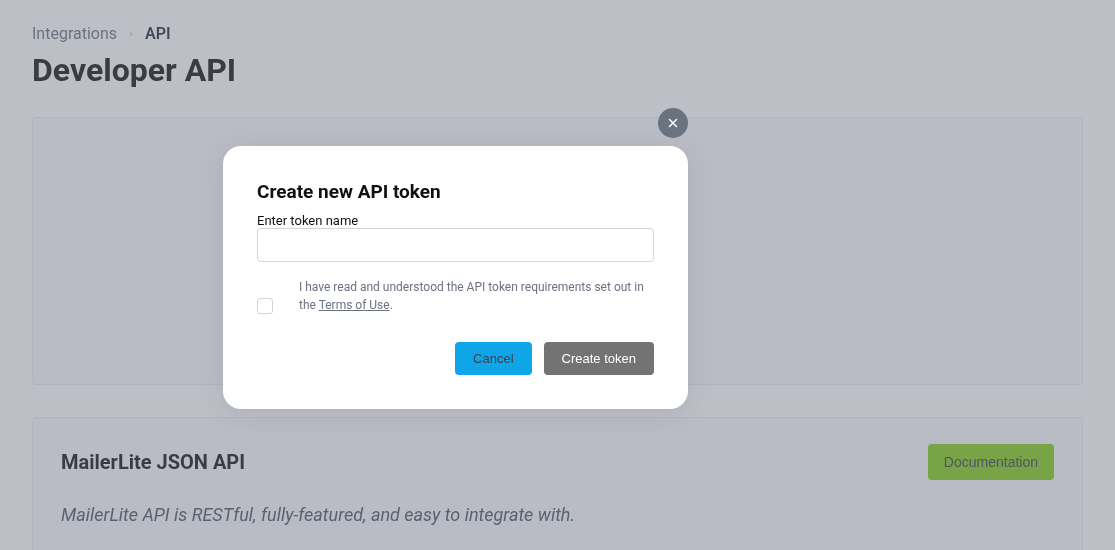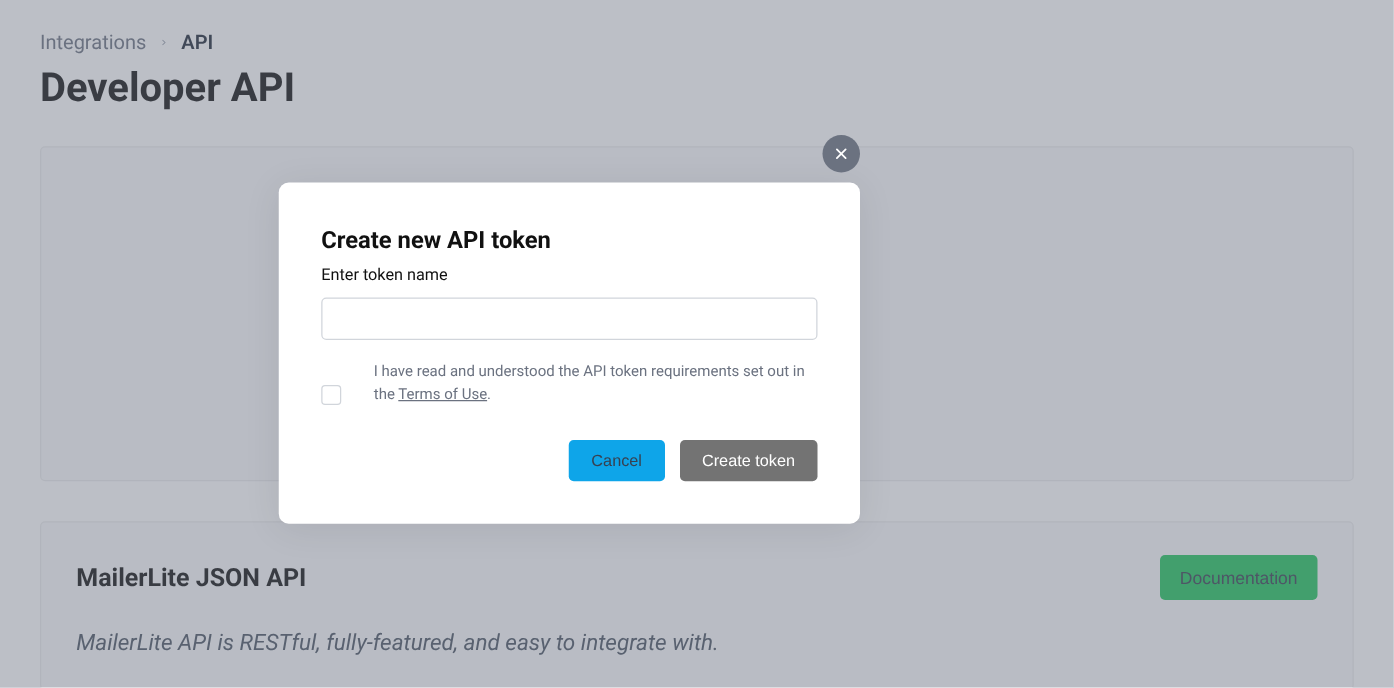--- a/index.html
+++ b/index.html
@@ -57,21 +57,21 @@
       align-items: center;
       justify-content: space-between;
       margin-bottom: 24px;
     }
     .card2-title {
       font-size: 20px;
       font-weight: 700;
       color: #111;
     }
     .doc-btn {
-      background: #22c55e;
+      background: #84cc16;
       border: none;
       border-radius: 4px;
       padding: 10px 16px;
       font-size: 14px;
       color: #374151;
       cursor: pointer;
       font-weight: 500;
     }
     .card2-text {
       font-size: 18px;
@@ -99,40 +99,39 @@
       color: #fff;
       z-index: 3;
     }
     .modal-close svg { width: 14px; height: 14px; }
     .modal {
       position: absolute;
       top: 146px;
       left: 223px;
       width: 465px;
       background: #fff;
-      border-radius: 8px;
+      border-radius: 18px;
       padding: 34px 34px 34px 34px;
       z-index: 2;
       box-shadow: 0 4px 30px rgba(0,0,0,0.08);
     }
     .modal-title {
       font-size: 19px;
       font-weight: 700;
       color: #111;
       margin-bottom: 10px;
     }
     .modal-sub {
       font-size: 13px;
       color: #4b5563;
       margin-bottom: 28px;
     }
     .label {
       font-size: 13px;
       color: #111;
-      margin-bottom: 10px;
       display: block;
     }
     .text-input {
       width: 100%;
       height: 34px;
       border: 1px solid #d1d5db;
       border-radius: 4px;
       padding: 6px 10px;
       font-size: 13px;
       outline: none;

